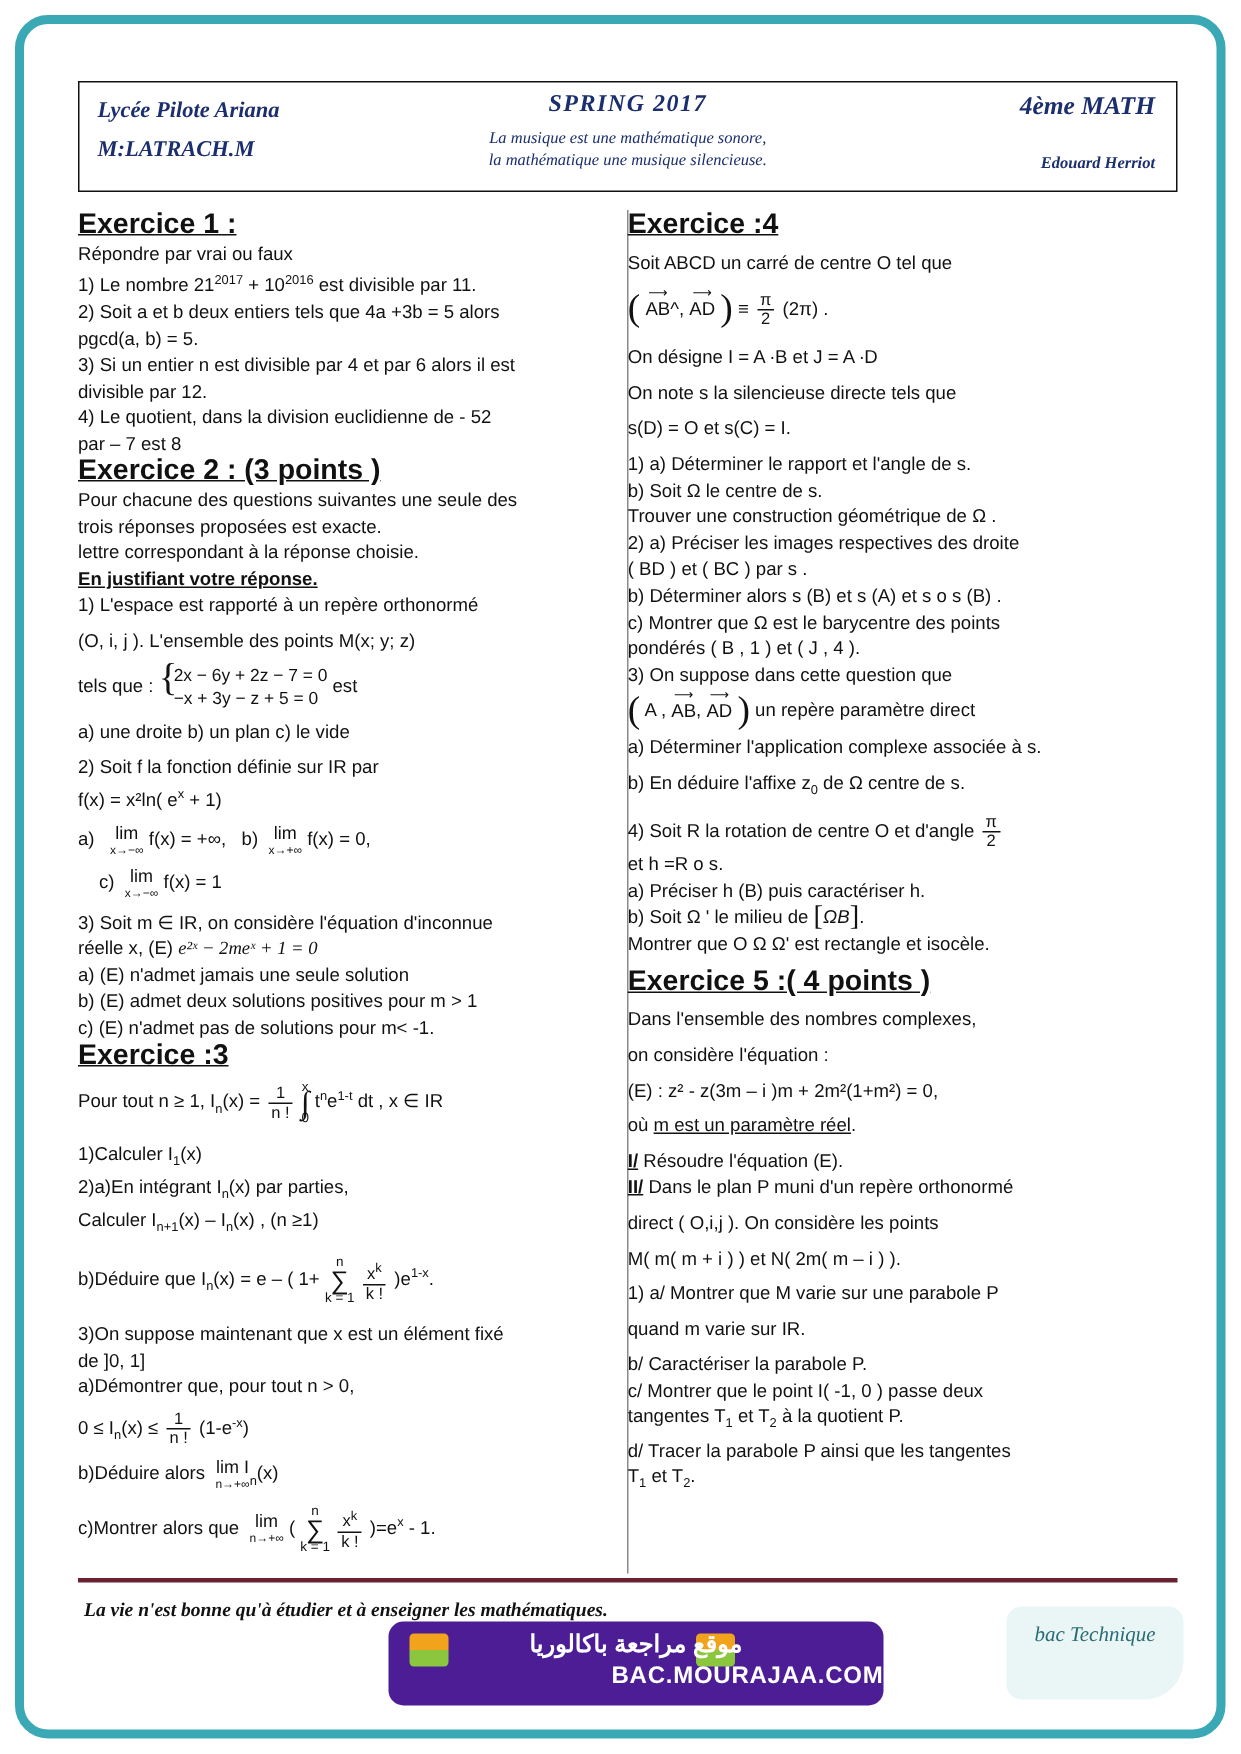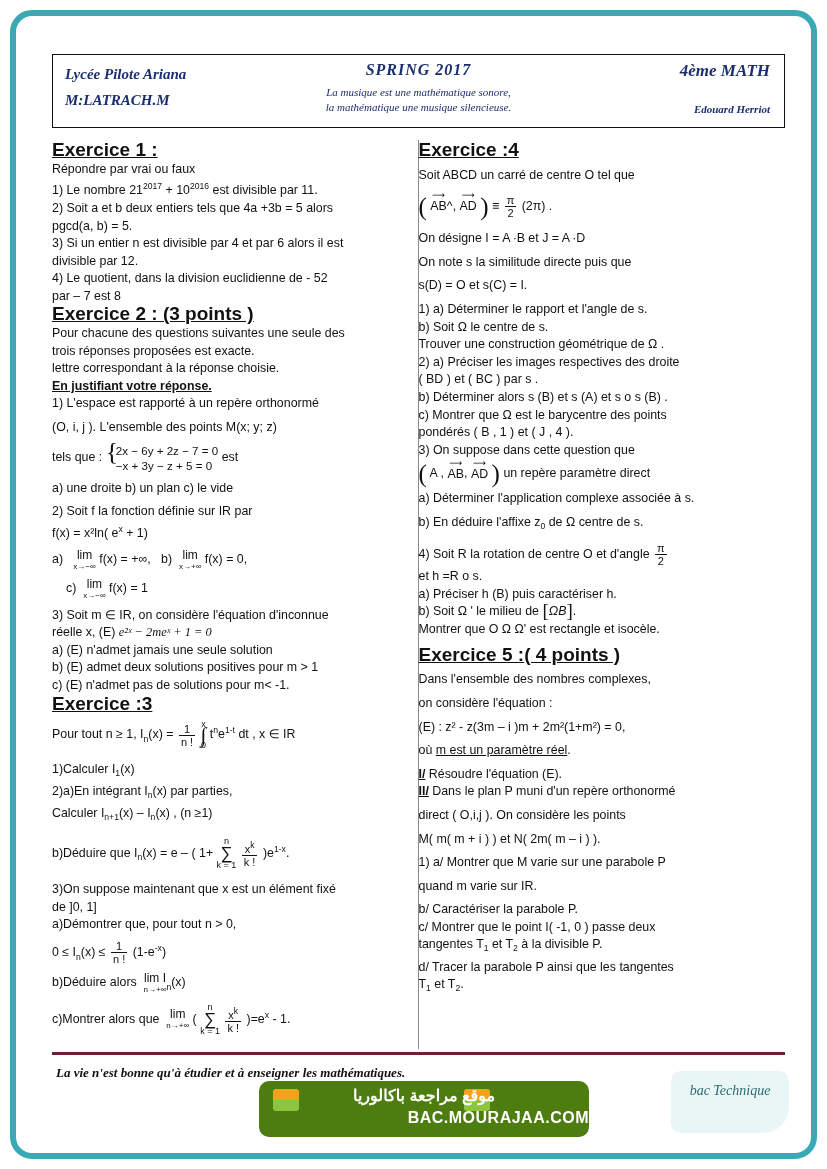--- a/index.html
+++ b/index.html
@@ -114,21 +114,21 @@
   
   .footer-rule{
     position:absolute;left:18px;right:8px;bottom:84px;height:3px;background:#6b2230;
   }
   .footer-quote{
     position:absolute;left:22px;bottom:58px;
     font-family:"Liberation Serif",serif;font-style:italic;font-weight:bold;font-size:13px;color:#111;
   }
   .badge{
     position:absolute;left:225px;bottom:2px;width:330px;height:56px;
-    background:#4d7c0f;border-radius:10px;
+    background:#4c1d95;border-radius:10px;
   }
   .badge .ar{
     position:absolute;left:0;right:0;top:5px;text-align:center;color:#fff;font-size:16px;font-weight:bold;
     direction:rtl;
   }
   .badge .url{
     position:absolute;left:0;right:0;top:28px;text-align:right;color:#fff;font-size:16px;font-weight:bold;
     letter-spacing:0.5px;
   }
   .badge .logo{
@@ -282,21 +282,21 @@
         <span class="vecwrap"><span class="arrow">⟶</span><span>AB</span></span><span>^</span>,
         <span class="vecwrap"><span class="arrow">⟶</span><span>AD</span></span>
         <span class="paren-big">)</span>
         <span>≡</span>
         <span class="frac"><span class="num">π</span><span class="den">2</span></span>
         <span>(2π)</span> .
       </p>
       <div class="sp2"></div>
       <p>On désigne  I = A ∙B et J = A ∙D</p>
       <div class="sp"></div>
-      <p>On note s la similitude directe puis que</p>
+      <p>On note s la silencieuse directe tels que</p>
       <div class="sp"></div>
       <p>s(D) = O et s(C) = I.</p>
       <div class="sp"></div>
       <p> 1) a) Déterminer le rapport et l'angle de s.</p>
       <p>     b) Soit Ω le centre de s.</p>
       <p>Trouver une construction géométrique de Ω .</p>
       <p> 2) a) Préciser les images respectives des droite</p>
       <p>( BD ) et ( BC ) par s .</p>
       <p>     b) Déterminer alors s (B) et s (A) et s o s (B) .</p>
       <p>     c) Montrer que Ω est le barycentre des points</p>
@@ -345,21 +345,21 @@
       <p>direct  ( O,i,j ).  On considère les points</p>
       <div class="sp"></div>
       <p>M( m( m + i ) ) et N( 2m( m – i ) ).</p>
       <div class="sp"></div>
       <p>1)  a/  Montrer que M varie sur une parabole P</p>
       <div class="sp"></div>
       <p>quand m varie sur IR.</p>
       <div class="sp"></div>
       <p>     b/  Caractériser la parabole P.</p>
       <p>     c/ Montrer que le point I( -1, 0 ) passe deux</p>
-      <p><span>tangentes T</span><sub>1</sub><span> et T</span><sub>2</sub><span> à la divisible P.</span></p>
+      <p><span>tangentes T</span><sub>1</sub><span> et T</span><sub>2</sub><span> à la quotient P.</span></p>
       <p>     d/ Tracer la parabole P ainsi que les tangentes</p>
       <p><span>T</span><sub>1</sub><span> et T</span><sub>2</sub><span>.</span></p>
     </div>
   </div>
 
   <div class="footer-rule"></div>
   <div class="footer-quote">La vie n'est bonne qu'à étudier et à enseigner les mathématiques.</div>
 
   <div class="badge">
     <div class="logo l"></div>

